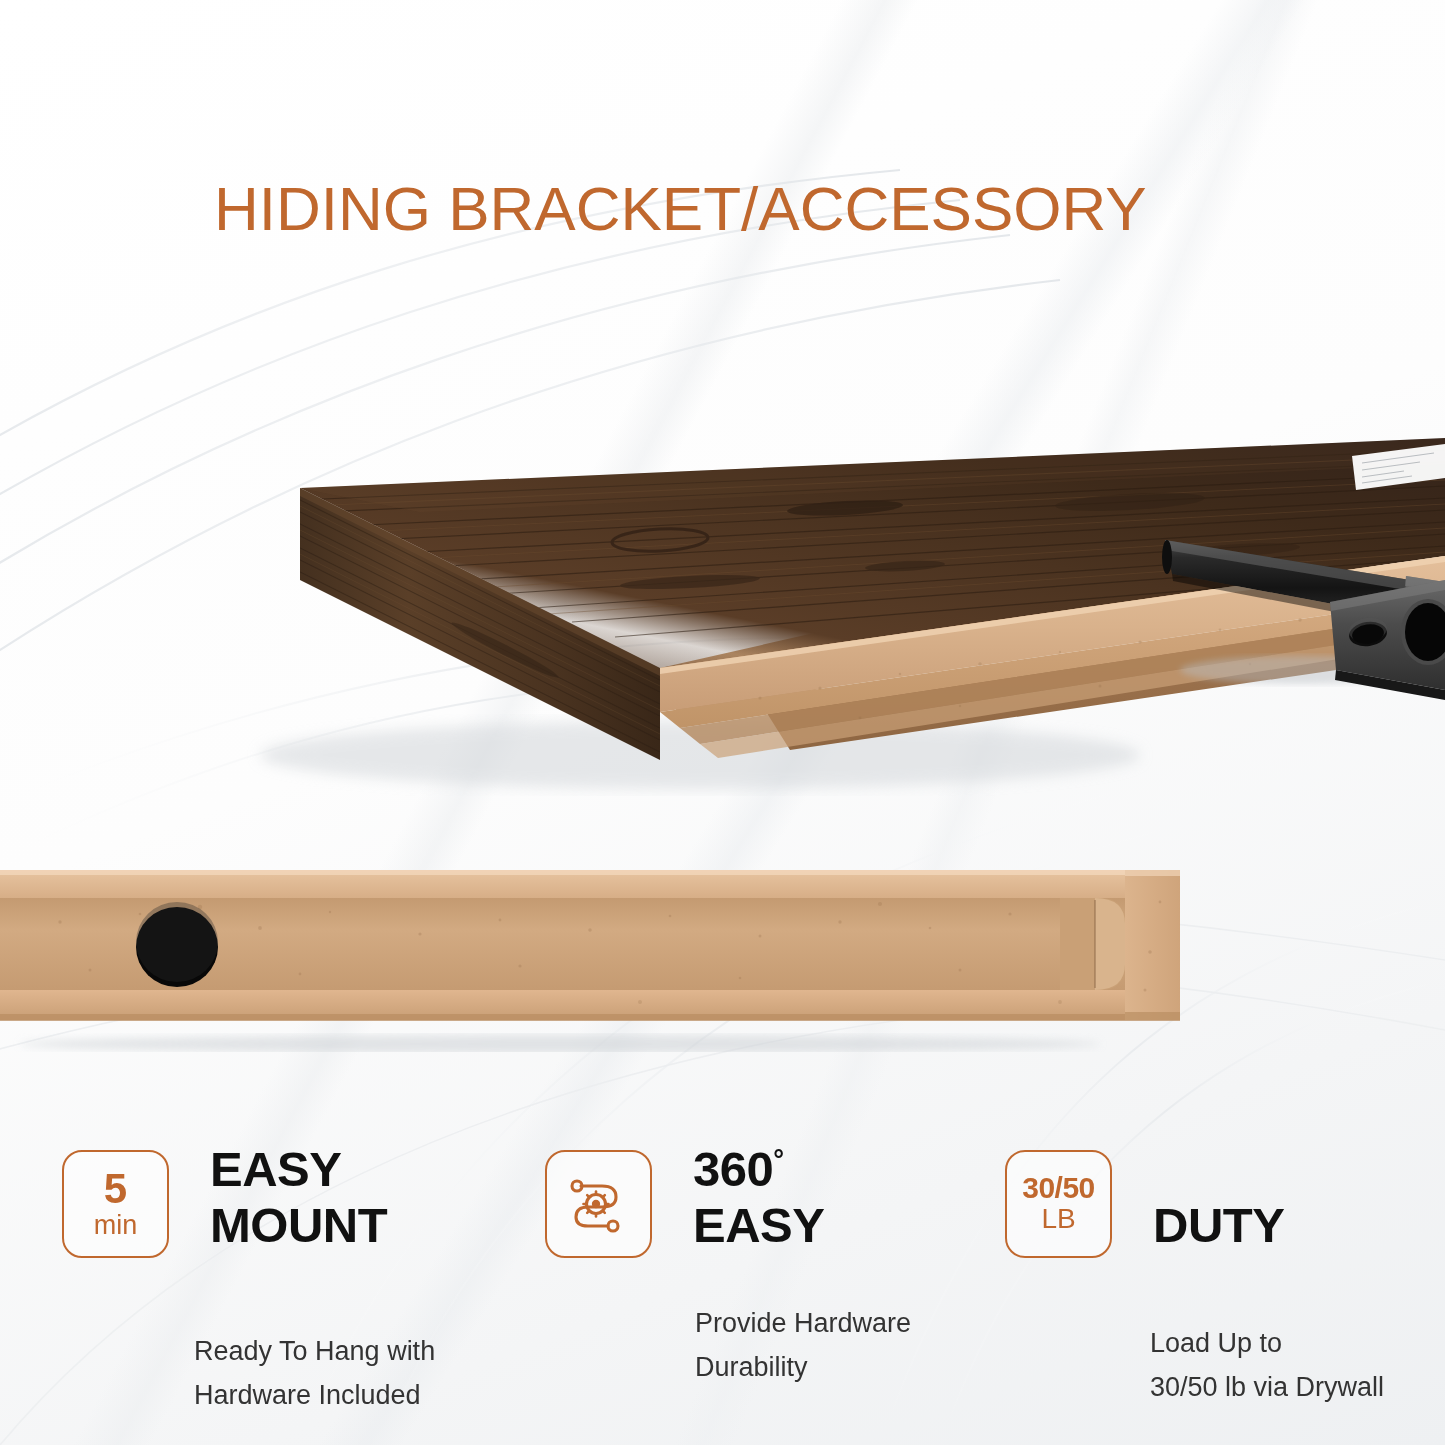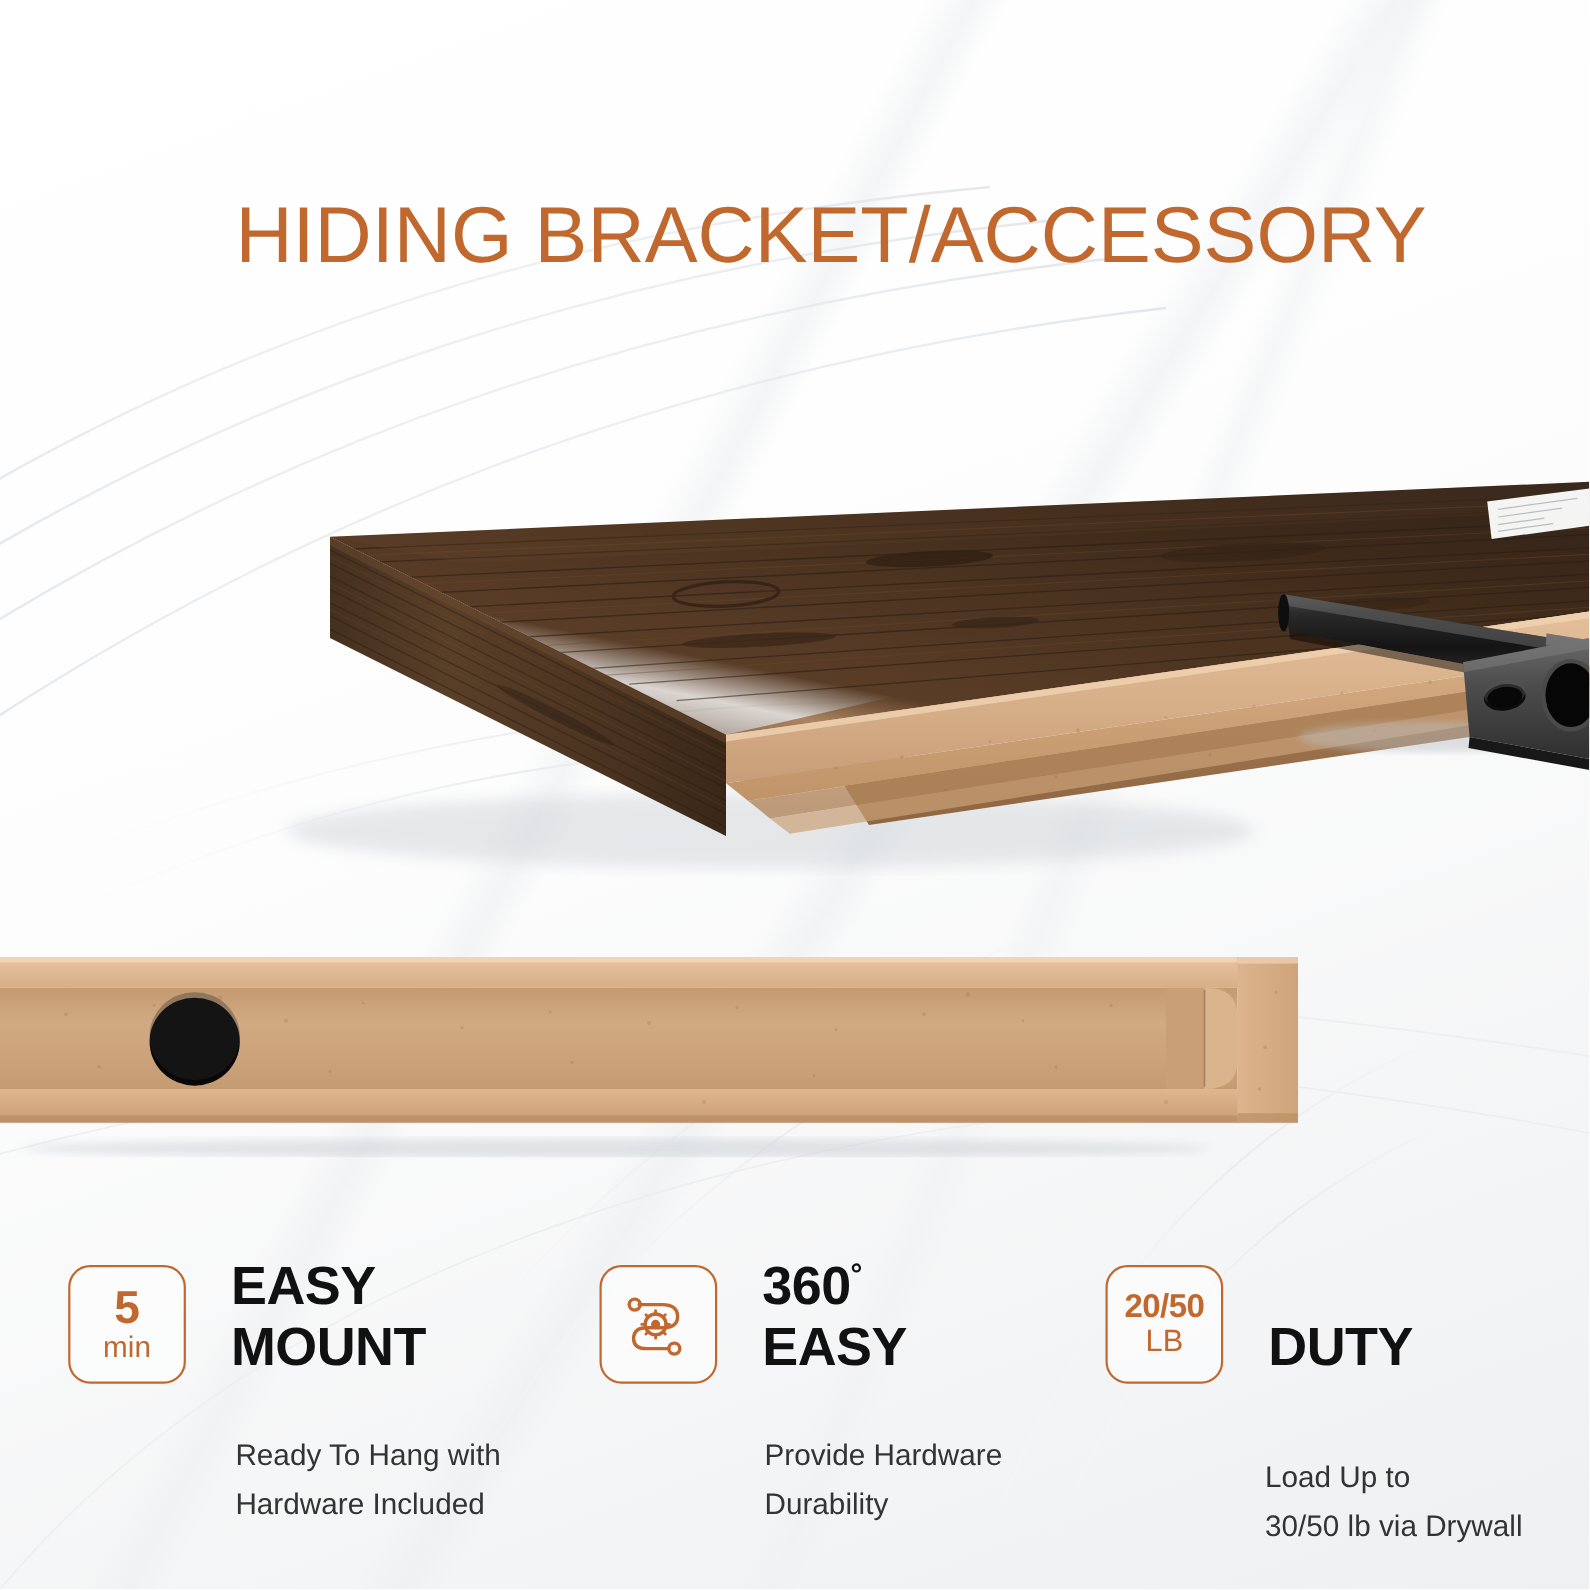--- a/index.html
+++ b/index.html
@@ -25,21 +25,21 @@
 
   
   .headline {
     position:absolute; left:48px; top:47px;
     font-size:96px; font-weight:bold; letter-spacing:-1px;
     color:#0d0d0d; line-height:1;
     font-stretch:condensed;
   }
   .subheadline {
     position:absolute; left:214px; top:178px;
-    font-size:72px; font-weight:normal; letter-spacing:0px;
+    font-size:62px; font-weight:normal; letter-spacing:0px;
     color:#C0682E; line-height:1;
   }
 
   
   .hero { position:absolute; left:0; top:250px; width:1445px; height:560px; }
 
   
   .channel { position:absolute; left:0; top:862px; width:1235px; height:190px; }
 
   
@@ -69,21 +69,21 @@
     font-size:49px; font-weight:bold; color:#111;
     line-height:1.14; letter-spacing:-.5px; white-space:nowrap;
   }
   .deg { font-size:27px; vertical-align:super; line-height:0; }
 
   .fdesc {
     position:absolute; top:162px;
     font-size:27px; font-weight:normal; color:#333;
     line-height:1.62; white-space:nowrap;
   }
-  .f1 .fdesc { left:152px; }
+  .f1 .fdesc { left:132px;margin-top:28px; }
   .f2 .fdesc { left:150px; }
   .f3 .fdesc { left:145px;margin-top:20px; }
 </style>
 </head>
 <body>
 
 <div class="page">
 
   <svg class="streaks" viewBox="0 0 1445 1445" preserveAspectRatio="none">
     <defs>
@@ -442,21 +442,21 @@
         <span>EASY</span>
       </div>
       <div class="fdesc">
         <span>Provide Hardware</span><br>
         <span>Durability</span>
       </div>
     </div>
 
     <div class="feature f3">
       <div class="badge">
-        <div class="badge-big small">20/50</div>
+        <div class="badge-big small">30/50</div>
         <div class="badge-small tiny">LB</div>
       </div>
       <div class="ftitle">
         <br>
         <span>DUTY</span>
       </div>
       <div class="fdesc">
         <span>Load Up to</span><br>
         <span>30/50 lb via Drywall</span>
       </div>

